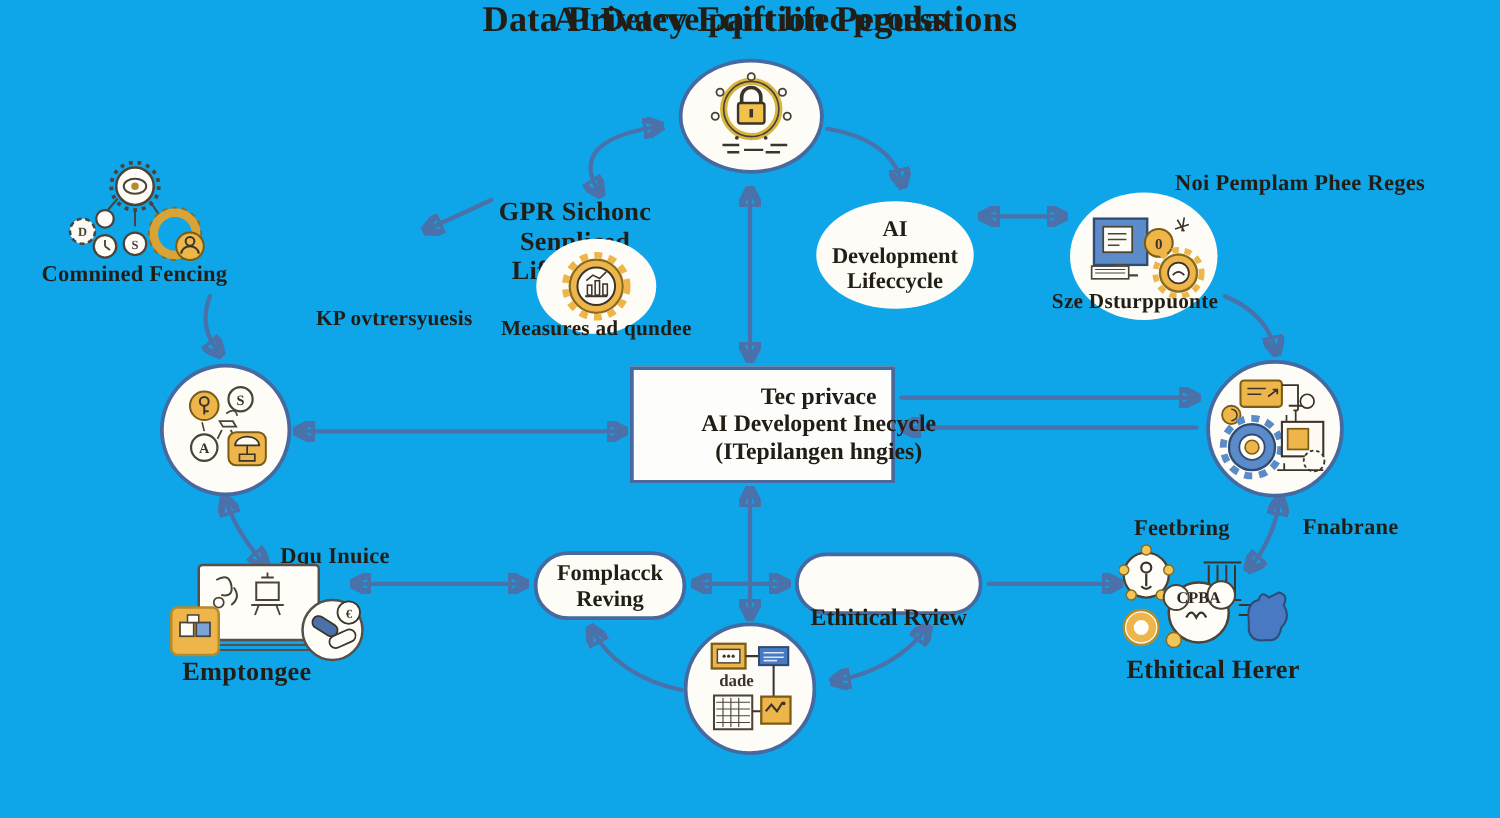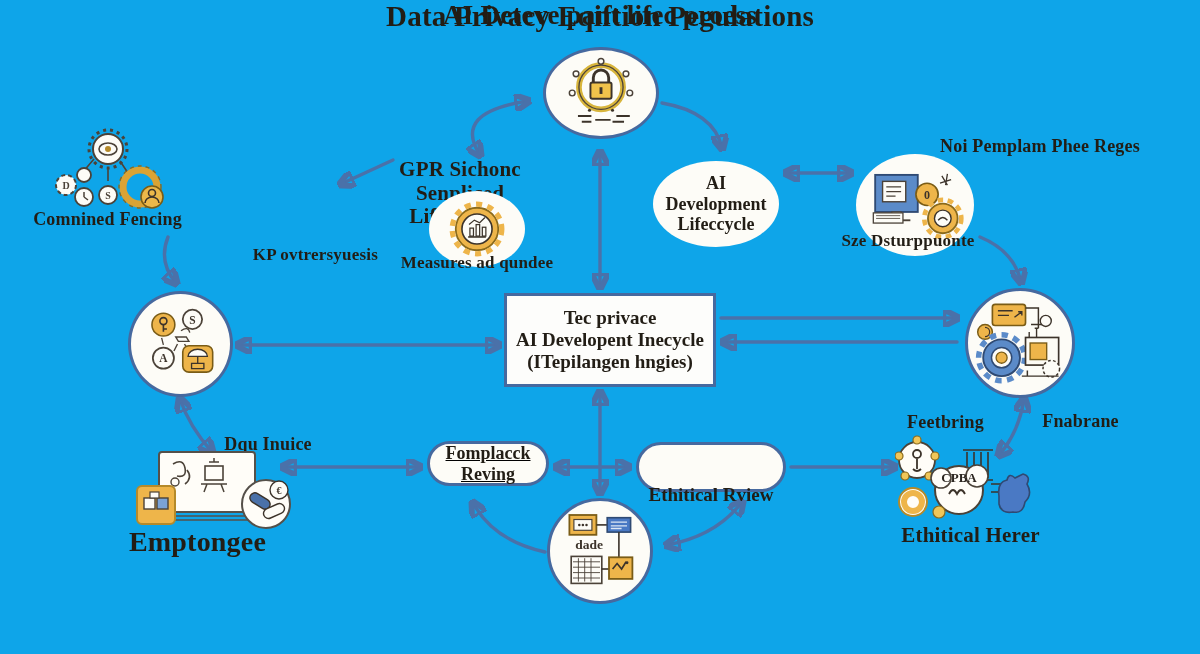--- a/index.html
+++ b/index.html
@@ -142,21 +142,21 @@
         <circle cx="85" cy="62" r="16" fill="#eeb54a" stroke="#8a6a1c" stroke-width="2"></circle>
         <circle cx="85" cy="62" r="20" fill="none" stroke="#eeb54a" stroke-width="5" stroke-dasharray="6 5"></circle>
         <circle cx="85" cy="62" r="9" fill="#fdfcf7" stroke="#3c332a" stroke-width="1.5"></circle>
         <path d="M80 64 q5 -6 10 0" fill="none" stroke="#3c332a" stroke-width="1.4"></path>
       </svg>
     </div>
   </div>
   <div class="lbl" style="left:828px;top:231px;width:160px;font-size:17px;">Sze Dsturppuonte</div>
 
   <div class="shape bordered" style="left:504px;top:293px;width:212px;height:94px;background:#fdfdfb;">
-    <div class="inner" style="font-size:19px;">
+    <div class="inner" style="font-size:19px;padding-left:45px;">
       <div>Tec privace</div>
       <div>AI Developent Inecycle</div>
       <div>(ITepilangen hngies)</div>
     </div>
   </div>
 
   <div class="shape ellipse bordered" style="left:128px;top:291px;width:105px;height:106px;">
     <div class="inner">
       <svg width="88" height="90" viewBox="0 0 100 100">
         <circle cx="30" cy="28" r="13" fill="#eeb54a" stroke="#7a5c16" stroke-width="1.8"></circle>
@@ -209,23 +209,23 @@
     <rect x="2" y="38" width="38" height="38" rx="5" fill="#eeb54a" stroke="#b58a2a" stroke-width="2"></rect>
     <rect x="9" y="50" width="11" height="11" fill="#fdfcf7" stroke="#4b4238" stroke-width="1.4"></rect>
     <rect x="22" y="50" width="11" height="11" fill="#7ba3d6" stroke="#4b4238" stroke-width="1.4"></rect>
     <rect x="15" y="44" width="9" height="6" fill="#fdfcf7" stroke="#4b4238" stroke-width="1.2"></rect>
     <circle cx="131" cy="56" r="24" fill="#fffdf8" stroke="#55504a" stroke-width="2"></circle>
     <rect x="114" y="48" width="22" height="10" rx="5" transform="rotate(32 125 53)" fill="#4a71a9" stroke="#3c332a" stroke-width="1.4"></rect>
     <rect x="128" y="58" width="22" height="10" rx="5" transform="rotate(-24 139 63)" fill="#fdfcf7" stroke="#3c332a" stroke-width="1.4"></rect>
     <circle cx="144" cy="42" r="9" fill="#fdfcf7" stroke="#3c332a" stroke-width="1.4"></circle>
     <text x="144" y="46" font-size="10" font-weight="bold" fill="#3c332a" text-anchor="middle">€</text>
   </svg>
-  <div class="lbl" style="left:115px;top:526px;width:165px;font-size:28px;">Emptongee</div>
-
-  <div class="shape stadium bordered" style="left:427px;top:441px;width:122px;height:45px;text-decoration:underline;">
+  <div class="lbl" style="left:115px;top:526px;width:165px;font-size:21px;">Emptongee</div>
+
+  <div class="shape stadium bordered" style="left:427px;top:441px;width:122px;height:55px;">
     <div class="inner" style="font-size:18px;">
       <div>Fomplacck</div>
       <div>Reving</div>
     </div>
   </div>
 
   <div class="shape stadium bordered" style="left:636px;top:442px;width:150px;height:50px;">
     <div class="inner" style="font-size:19px;margin-top:28px;">
       <div>Ethitical Rview</div>
     </div>

